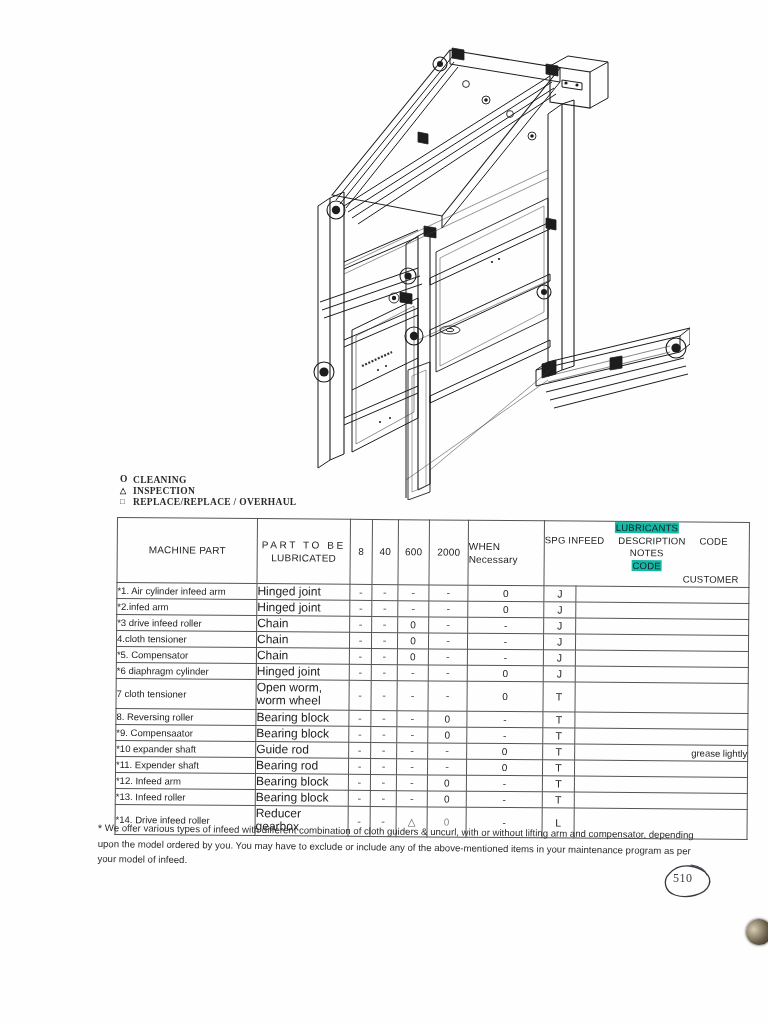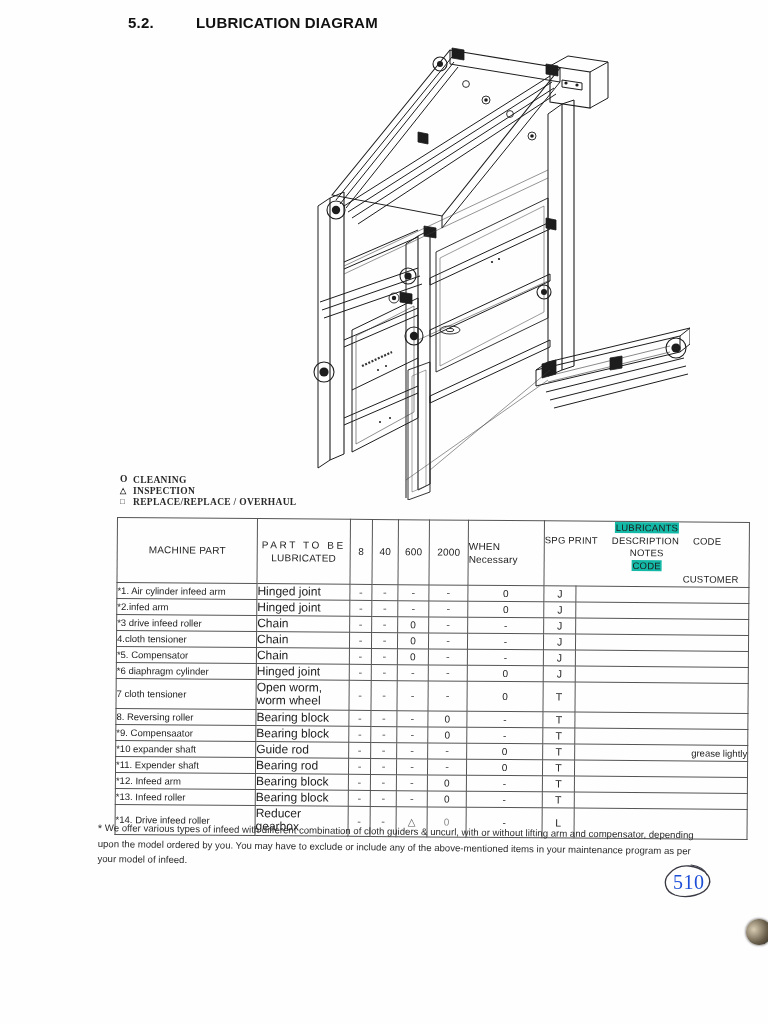--- a/index.html
+++ b/index.html
@@ -220,46 +220,42 @@
     top: 858px;
     width: 70px;
     height: 50px;
   }
   #pagenum svg { position: absolute; left: 0; top: 0; }
   #pagenum .pn-text {
     position: absolute;
     left: 18px;
     top: 13px;
     font-family: "Liberation Serif", serif;
-    font-size: 20px;
-    color: #1d4ed8;
+    font-size: 12px;
+    color: #404040;
     letter-spacing: 0.5px;
   }
 
   
   #scan-blob {
     position: absolute;
     left: 746px;
     top: 919px;
     width: 26px;
     height: 26px;
     border-radius: 50%;
     background: radial-gradient(circle at 30% 40%, #d9cdb4 0%, #6a5f4b 55%, #23201a 100%);
     box-shadow: 0 0 2px 1px rgba(0,0,0,0.35);
   }
 </style>
 </head>
 <body>
 
 <div id="page">
 
-  <div class="heading-row" id="heading-1">
-    <span class="heading-num">5.2.</span>
-    <span class="heading-text">LUBRICATION DIAGRAM</span>
-  </div>
 
   <div id="drawing">
     <svg viewBox="0 0 390 460" xmlns="http://www.w3.org/2000/svg">
       <g fill="none" stroke="#1d1d1d" stroke-width="1" stroke-linejoin="miter" stroke-linecap="butt">
 
         <path d="M32,155 L150,10 L260,28 L142,176 Z" stroke-width="1.1"></path>
         <path d="M36,160 L152,17"></path>
         <path d="M40,164 L154,22"></path>
         <path d="M46,168 L158,27"></path>
 
@@ -444,21 +440,21 @@
           <th class="hdr hdr-int">40</th>
           <th class="hdr hdr-int">600</th>
           <th class="hdr hdr-int">2000</th>
           <th class="hdr hdr-when">
             <div>WHEN</div>
             <div>Necessary</div>
           </th>
           <th class="hdr hdr-lub" colspan="2">
             <div><span class="hl">LUBRICANTS</span></div>
             <div class="line-spg">
-              <span>SPG PRINT</span>
+              <span>SPG INFEED</span>
               <span>DESCRIPTION</span>
               <span>CODE</span>
             </div>
             <div>NOTES</div>
             <div><span class="hl">CODE</span></div>
             <div class="line-cust">CUSTOMER</div>
           </th>
         </tr>
       </thead>
       <tbody id="table-body">

